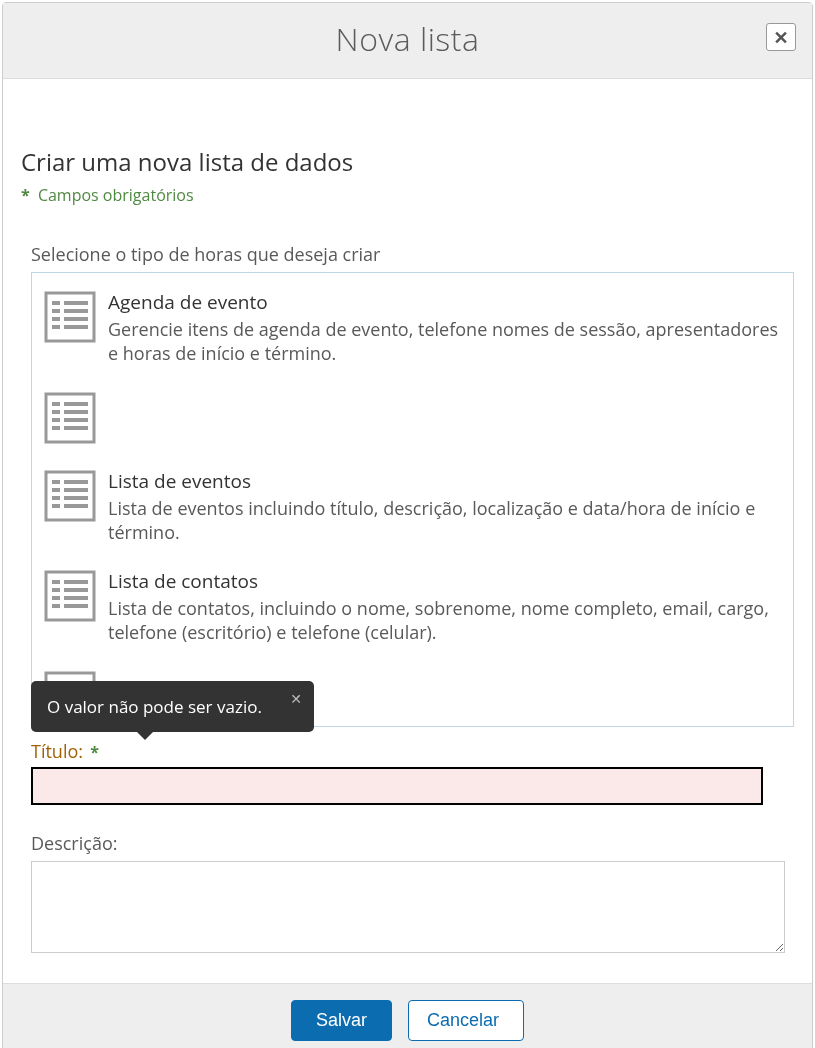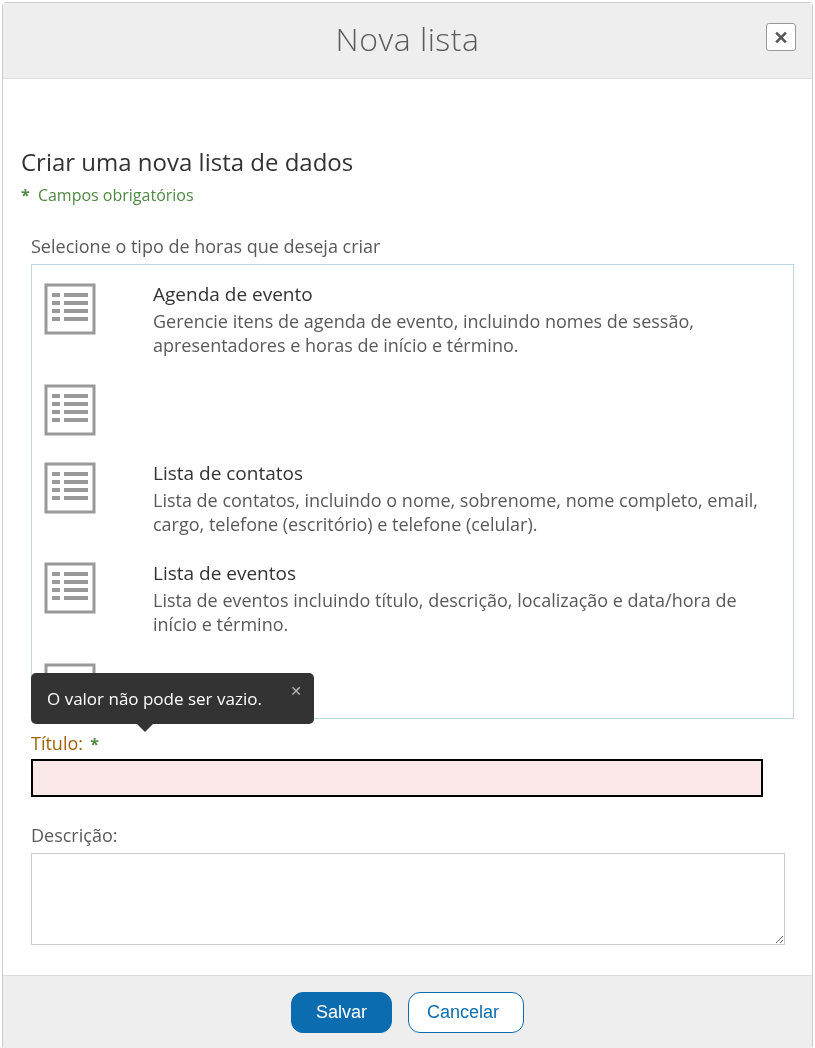--- a/index.html
+++ b/index.html
@@ -60,21 +60,21 @@
     .sub-title {
       font-size: 24px;
       font-weight: 400;
       color: #333333;
       margin-bottom: 6px;
       margin-top: 48px;
     }
     .required-note {
       font-size: 16px;
       color: #4f8a43;
-      margin-bottom: 28px;
+      margin-bottom: 36px;
     }
     .required-note .asterisk {
       color: #4f8a43;
       font-weight: bold;
       margin-right: 4px;
     }
     .field-label {
       font-size: 18px;
       color: #595959;
       margin-bottom: 6px;
@@ -85,21 +85,20 @@
       height: 455px;
       overflow-y: scroll;
       padding: 10px 8px;
       margin-bottom: 12px;
     }
     .list-item {
       display: flex;
       align-items: flex-start;
       padding: 6px 4px 18px 4px;
       cursor: pointer;
-      gap: 45px;
     }
     .list-icon {
       width: 52px;
       height: 52px;
       flex-shrink: 0;
       margin-right: 12px;
       margin-top: 2px;
     }
     .list-text {
       flex: 1;
@@ -187,21 +186,21 @@
     .dialog-footer {
       background: #eeeeee;
       border-top: 1px solid #dddddd;
       padding: 16px;
       text-align: center;
     }
     .btn {
       display: inline-block;
       padding: 9px 24px;
       font-size: 18px;
-      border-radius: 12px;
+      border-radius: 4px;
       cursor: pointer;
       margin: 0 6px;
       border: 1px solid transparent;
     }
     .btn-primary {
       background: #0c6cb0;
       color: #ffffff;
       border-color: #0c6cb0;
     }
     .btn-secondary {
@@ -260,77 +259,77 @@
               <rect x="8" y="18" width="8" height="4" fill="#999999"></rect>
                 <rect x="20" y="18" width="24" height="4" fill="#999999"></rect>
               <rect x="8" y="26" width="8" height="4" fill="#999999"></rect>
                 <rect x="20" y="26" width="24" height="4" fill="#999999"></rect>
               <rect x="8" y="34" width="8" height="4" fill="#999999"></rect>
                 <rect x="20" y="34" width="24" height="4" fill="#999999"></rect>
             </svg>
           </span>
           <div class="list-text">
             <div class="list-title">Agenda de evento</div>
-            <div class="list-desc">Gerencie itens de agenda de evento, incluindo nomes de sessão, apresentadores e horas de início e término.</div>
+            <div class="list-desc">Gerencie itens de agenda de evento, telefone nomes de sessão, apresentadores e horas de início e término.</div>
           </div>
         </div>
 
         <div class="list-item">
           <span class="list-icon">
             <svg viewBox="0 0 52 52" width="52" height="52">
               <rect x="2" y="2" width="48" height="48" fill="none" stroke="#999999" stroke-width="3"></rect>
               <rect x="8" y="10" width="8" height="4" fill="#999999"></rect>
                 <rect x="20" y="10" width="24" height="4" fill="#999999"></rect>
               <rect x="8" y="18" width="8" height="4" fill="#999999"></rect>
                 <rect x="20" y="18" width="24" height="4" fill="#999999"></rect>
               <rect x="8" y="26" width="8" height="4" fill="#999999"></rect>
                 <rect x="20" y="26" width="24" height="4" fill="#999999"></rect>
               <rect x="8" y="34" width="8" height="4" fill="#999999"></rect>
                 <rect x="20" y="34" width="24" height="4" fill="#999999"></rect>
             </svg>
           </span>
+        </div>
+
+        <div class="list-item">
+          <span class="list-icon">
+            <svg viewBox="0 0 52 52" width="52" height="52">
+              <rect x="2" y="2" width="48" height="48" fill="none" stroke="#999999" stroke-width="3"></rect>
+              <rect x="8" y="10" width="8" height="4" fill="#999999"></rect>
+                <rect x="20" y="10" width="24" height="4" fill="#999999"></rect>
+              <rect x="8" y="18" width="8" height="4" fill="#999999"></rect>
+                <rect x="20" y="18" width="24" height="4" fill="#999999"></rect>
+              <rect x="8" y="26" width="8" height="4" fill="#999999"></rect>
+                <rect x="20" y="26" width="24" height="4" fill="#999999"></rect>
+              <rect x="8" y="34" width="8" height="4" fill="#999999"></rect>
+                <rect x="20" y="34" width="24" height="4" fill="#999999"></rect>
+            </svg>
+          </span>
+          <div class="list-text">
+            <div class="list-title">Lista de eventos</div>
+            <div class="list-desc">Lista de eventos incluindo título, descrição, localização e data/hora de início e término.</div>
+          </div>
         </div>
 
         <div class="list-item">
           <span class="list-icon">
             <svg viewBox="0 0 52 52" width="52" height="52">
               <rect x="2" y="2" width="48" height="48" fill="none" stroke="#999999" stroke-width="3"></rect>
               <rect x="8" y="10" width="8" height="4" fill="#999999"></rect>
                 <rect x="20" y="10" width="24" height="4" fill="#999999"></rect>
               <rect x="8" y="18" width="8" height="4" fill="#999999"></rect>
                 <rect x="20" y="18" width="24" height="4" fill="#999999"></rect>
               <rect x="8" y="26" width="8" height="4" fill="#999999"></rect>
                 <rect x="20" y="26" width="24" height="4" fill="#999999"></rect>
               <rect x="8" y="34" width="8" height="4" fill="#999999"></rect>
                 <rect x="20" y="34" width="24" height="4" fill="#999999"></rect>
             </svg>
           </span>
           <div class="list-text">
             <div class="list-title">Lista de contatos</div>
             <div class="list-desc">Lista de contatos, incluindo o nome, sobrenome, nome completo, email, cargo, telefone (escritório) e telefone (celular).</div>
-          </div>
-        </div>
-
-        <div class="list-item">
-          <span class="list-icon">
-            <svg viewBox="0 0 52 52" width="52" height="52">
-              <rect x="2" y="2" width="48" height="48" fill="none" stroke="#999999" stroke-width="3"></rect>
-              <rect x="8" y="10" width="8" height="4" fill="#999999"></rect>
-                <rect x="20" y="10" width="24" height="4" fill="#999999"></rect>
-              <rect x="8" y="18" width="8" height="4" fill="#999999"></rect>
-                <rect x="20" y="18" width="24" height="4" fill="#999999"></rect>
-              <rect x="8" y="26" width="8" height="4" fill="#999999"></rect>
-                <rect x="20" y="26" width="24" height="4" fill="#999999"></rect>
-              <rect x="8" y="34" width="8" height="4" fill="#999999"></rect>
-                <rect x="20" y="34" width="24" height="4" fill="#999999"></rect>
-            </svg>
-          </span>
-          <div class="list-text">
-            <div class="list-title">Lista de eventos</div>
-            <div class="list-desc">Lista de eventos incluindo título, descrição, localização e data/hora de início e término.</div>
           </div>
         </div>
 
         <div class="list-item" style="padding-bottom:60px;">
           <span class="list-icon">
             <svg viewBox="0 0 52 52" width="52" height="52">
               <rect x="2" y="2" width="48" height="48" fill="none" stroke="#999999" stroke-width="3"></rect>
               <rect x="8" y="10" width="8" height="4" fill="#999999"></rect>
                 <rect x="20" y="10" width="24" height="4" fill="#999999"></rect>
               <rect x="8" y="18" width="8" height="4" fill="#999999"></rect>

